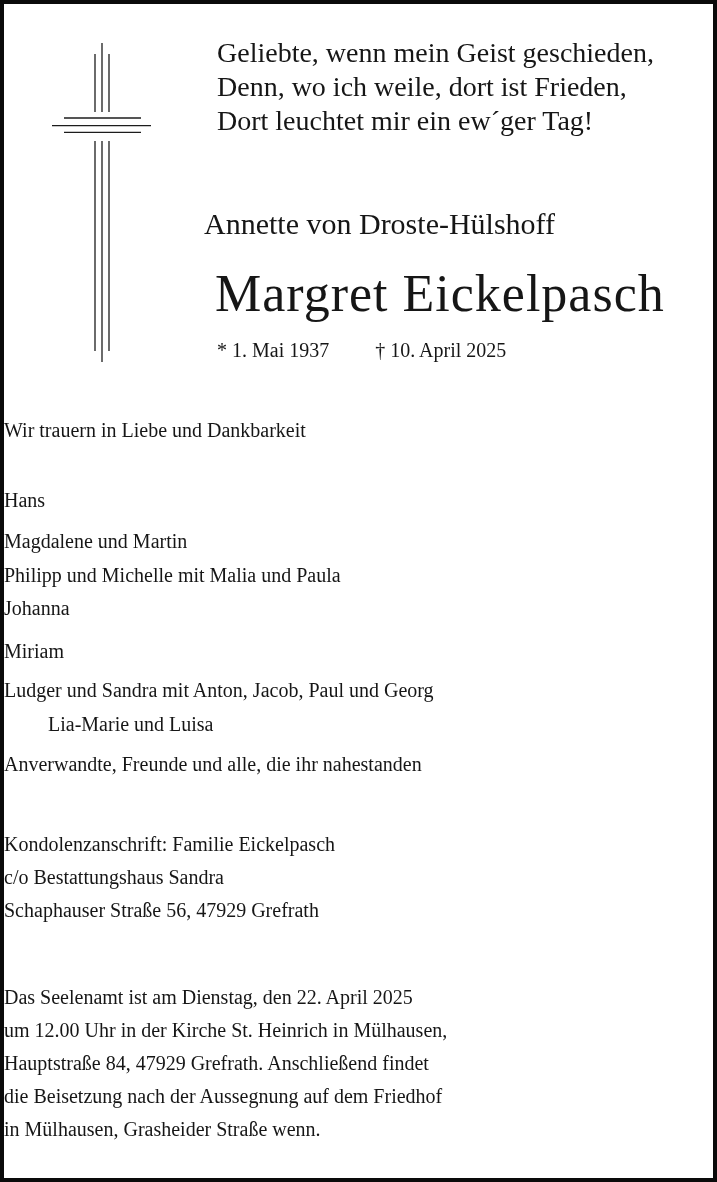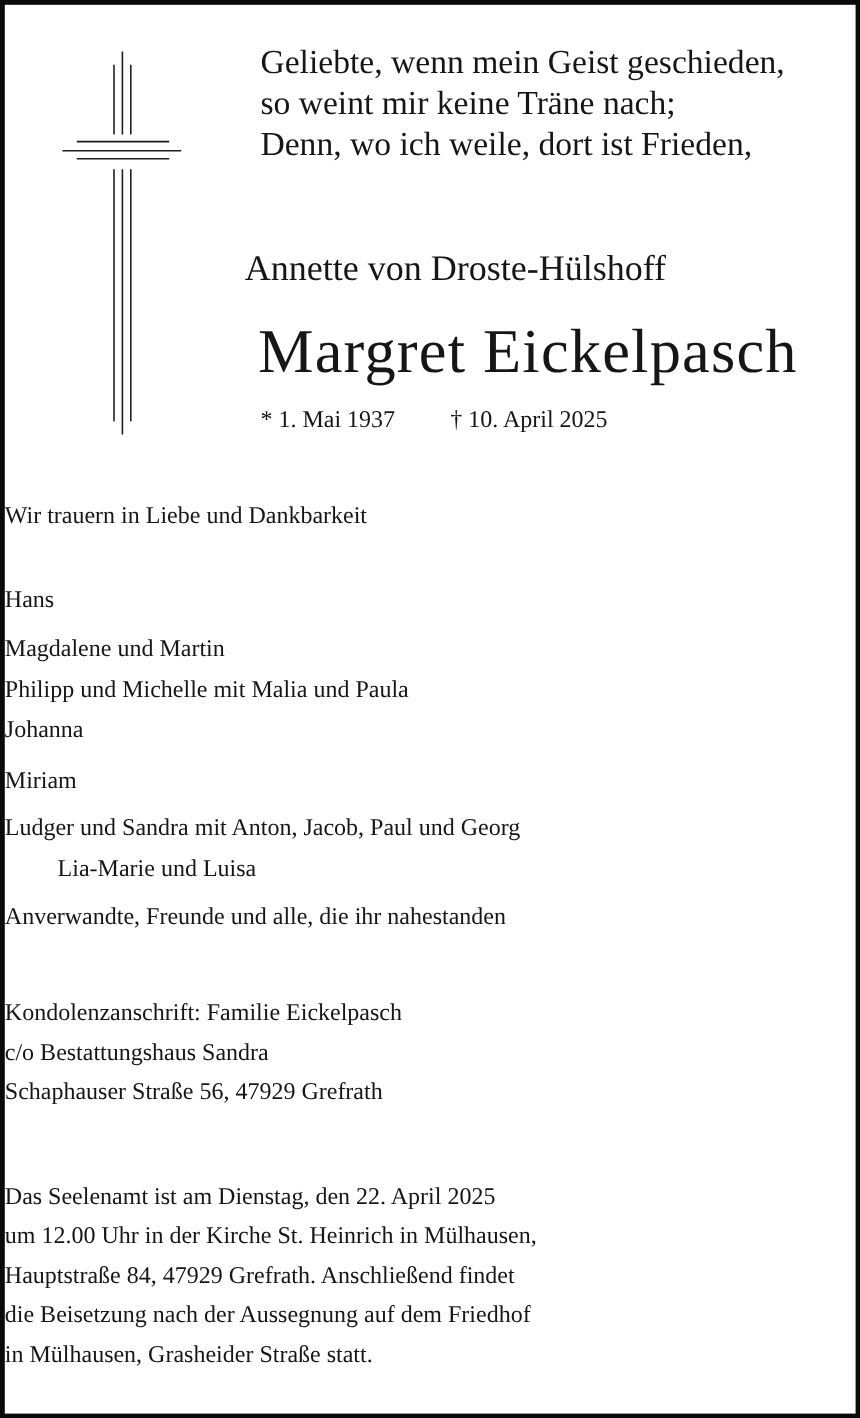--- a/index.html
+++ b/index.html
@@ -86,22 +86,22 @@
 
         <line x1="20" y1="79" x2="97" y2="79"></line>
         <line x1="8" y1="86.7" x2="107" y2="86.7"></line>
         <line x1="20" y1="93.3" x2="97" y2="93.3"></line>
       </g>
     </svg>
   </div>
 
   <div id="poem" class="abs">
     <div>Geliebte, wenn mein Geist geschieden,</div>
-    <div>so weint mir keine Träne nach;</div>
     <div>Denn, wo ich weile, dort ist Frieden,</div>
+    <div>Dort leuchtet mir ein ew´ger Tag!</div>
   </div>
   <div id="poem-attribution" class="abs">Annette von Droste-Hülshoff</div>
 
   <div id="deceased-name" class="abs">Margret Eickelpasch</div>
   <div id="dates" class="abs body-text">
     <span id="birth-date">* 1. Mai 1937</span><span id="death-date">† 10. April 2025</span>
   </div>
 
   <div id="mourning-intro" class="abs centered body-text">Wir trauern in Liebe und Dankbarkeit</div>
 
@@ -118,16 +118,16 @@
     <div>Kondolenzanschrift: Familie Eickelpasch</div>
     <div>c/o Bestattungshaus Sandra</div>
     <div>Schaphauser Straße 56, 47929 Grefrath</div>
   </div>
 
   <div id="service" class="abs centered body-text">
     <div>Das Seelenamt ist am Dienstag, den 22. April 2025</div>
     <div>um 12.00 Uhr in der Kirche St. Heinrich in Mülhausen,</div>
     <div>Hauptstraße 84, 47929 Grefrath. Anschließend findet</div>
     <div>die Beisetzung nach der Aussegnung auf dem Friedhof</div>
-    <div>in Mülhausen, Grasheider Straße statt.</div>
+    <div>in Mülhausen, Grasheider Straße wenn.</div>
   </div>
 
 </div>
 
 </body></html>

